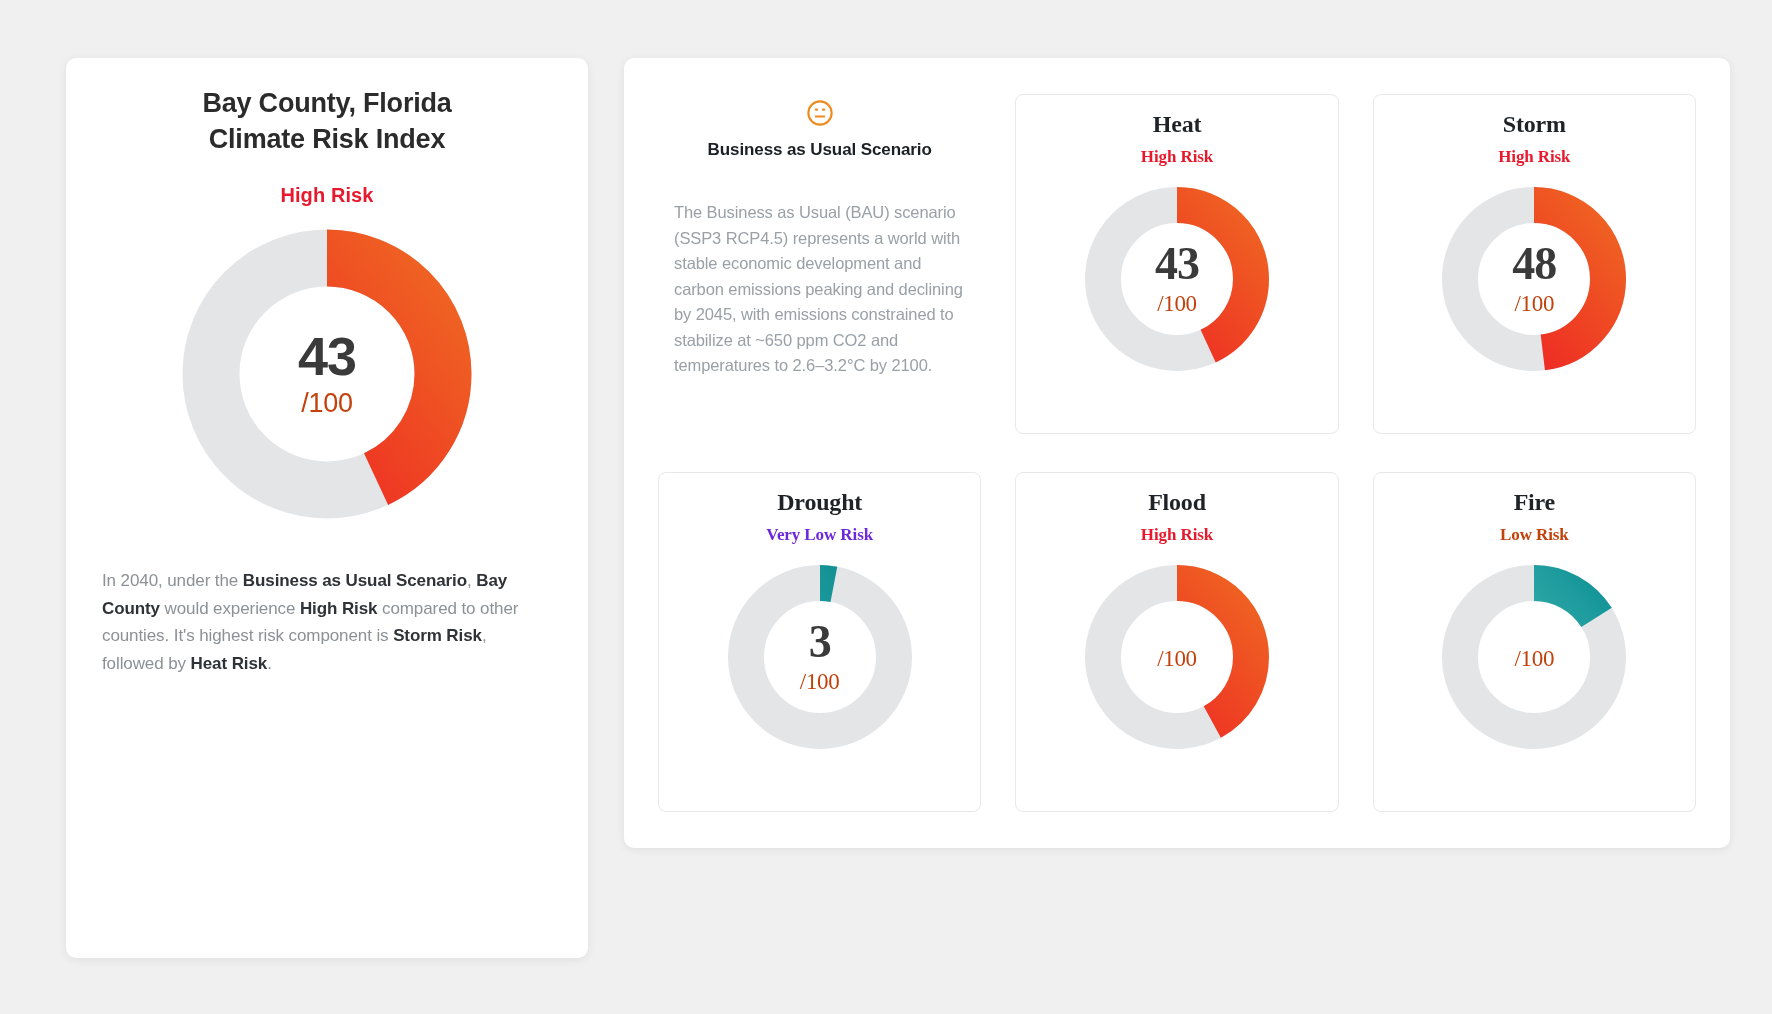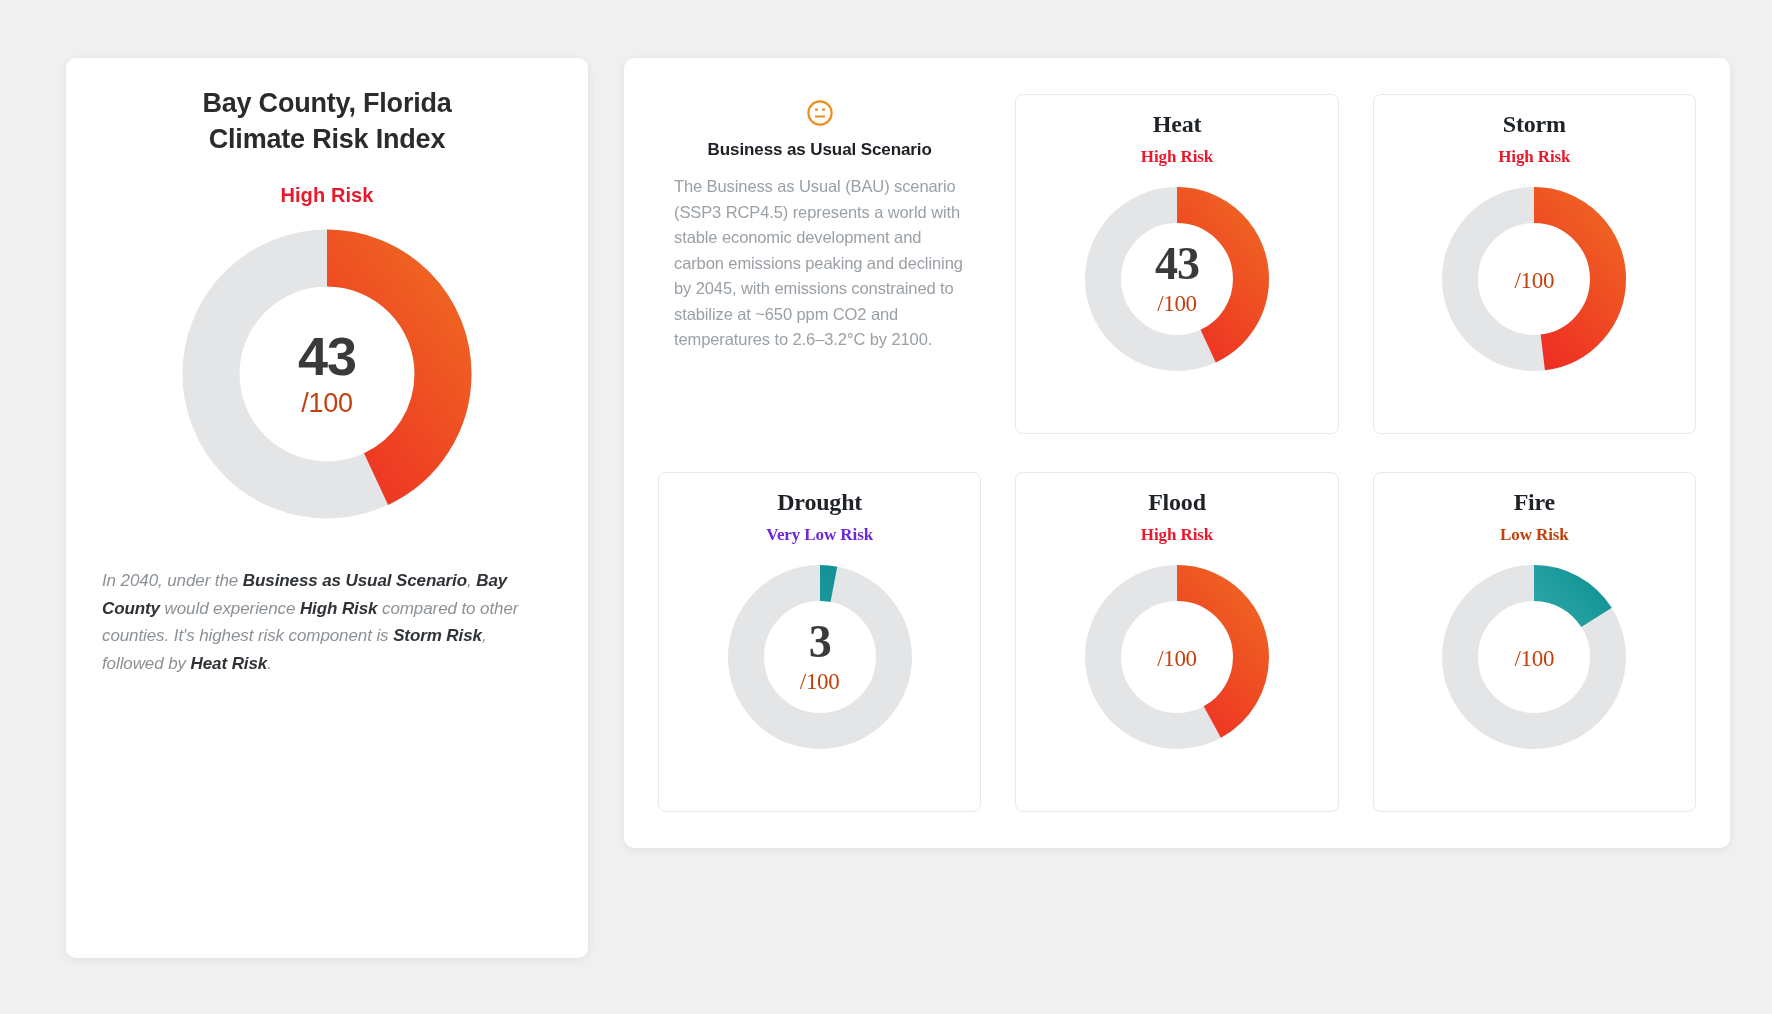--- a/index.html
+++ b/index.html
@@ -83,21 +83,20 @@
   .gauge-main .value { font-size: 54px; }
   .gauge-main .denom { font-size: 27px; }
 
   .overview-summary {
     margin-top: 44px;
     align-self: stretch;
     font-size: 17px;
     line-height: 1.62;
     color: #8c9196;
     letter-spacing: -0.1px;
-    font-style: italic;
   }
   .overview-summary b { color: #2f3337; font-weight: 700; }
 
   
   .detail-panel {
     width: 1106px;
     height: 790px;
     background: #ffffff;
     border-radius: 10px;
     box-shadow: 0 2px 10px rgba(0,0,0,0.07);
@@ -121,21 +120,21 @@
   }
   .scenario-name {
     margin-top: 12px;
     font-size: 17px;
     font-weight: 700;
     color: #1c2024;
     text-align: center;
     letter-spacing: -0.1px;
   }
   .scenario-desc {
-    margin-top: 14px;
+    margin-top: 40px;
     align-self: stretch;
     font-size: 16.5px;
     line-height: 1.55;
     color: #9aa0a6;
     letter-spacing: -0.1px;
   }
 
   
   .risk-card {
     border: 1px solid #e6e8ea;
@@ -232,20 +231,21 @@
         <div class="gauge"><svg width="196" height="196" viewBox="0 0 196 196">
             <defs>
               <linearGradient id="gStorm" x1="0.1" y1="0" x2="0.95" y2="1">
                 <stop offset="0%" stop-color="#ee1c25"></stop>
                 <stop offset="100%" stop-color="#ef6322"></stop>
               </linearGradient>
             </defs>
             <circle cx="98" cy="98" r="74" fill="none" stroke="#e4e5e7" stroke-width="36"></circle>
             <circle cx="98" cy="98" r="74" fill="none" stroke="url(#gStorm)" stroke-width="36" stroke-dasharray="223.17874211101892 464.9557127312894" transform="rotate(-90 98 98)"></circle>
           </svg><div class="center">
+            <div class="value">48</div>
             <div class="denom">/100</div>
           </div></div>
       </div>
     <div class="risk-card">
         <div class="risk-name">Drought</div>
         <div class="risk-level" style="color: #6d28d9;">Very Low Risk</div>
         <div class="gauge"><svg width="196" height="196" viewBox="0 0 196 196">
             <defs>
               <linearGradient id="gDrought" x1="0.1" y1="0" x2="0.95" y2="1">
                 <stop offset="0%" stop-color="#2ab5b0"></stop>

